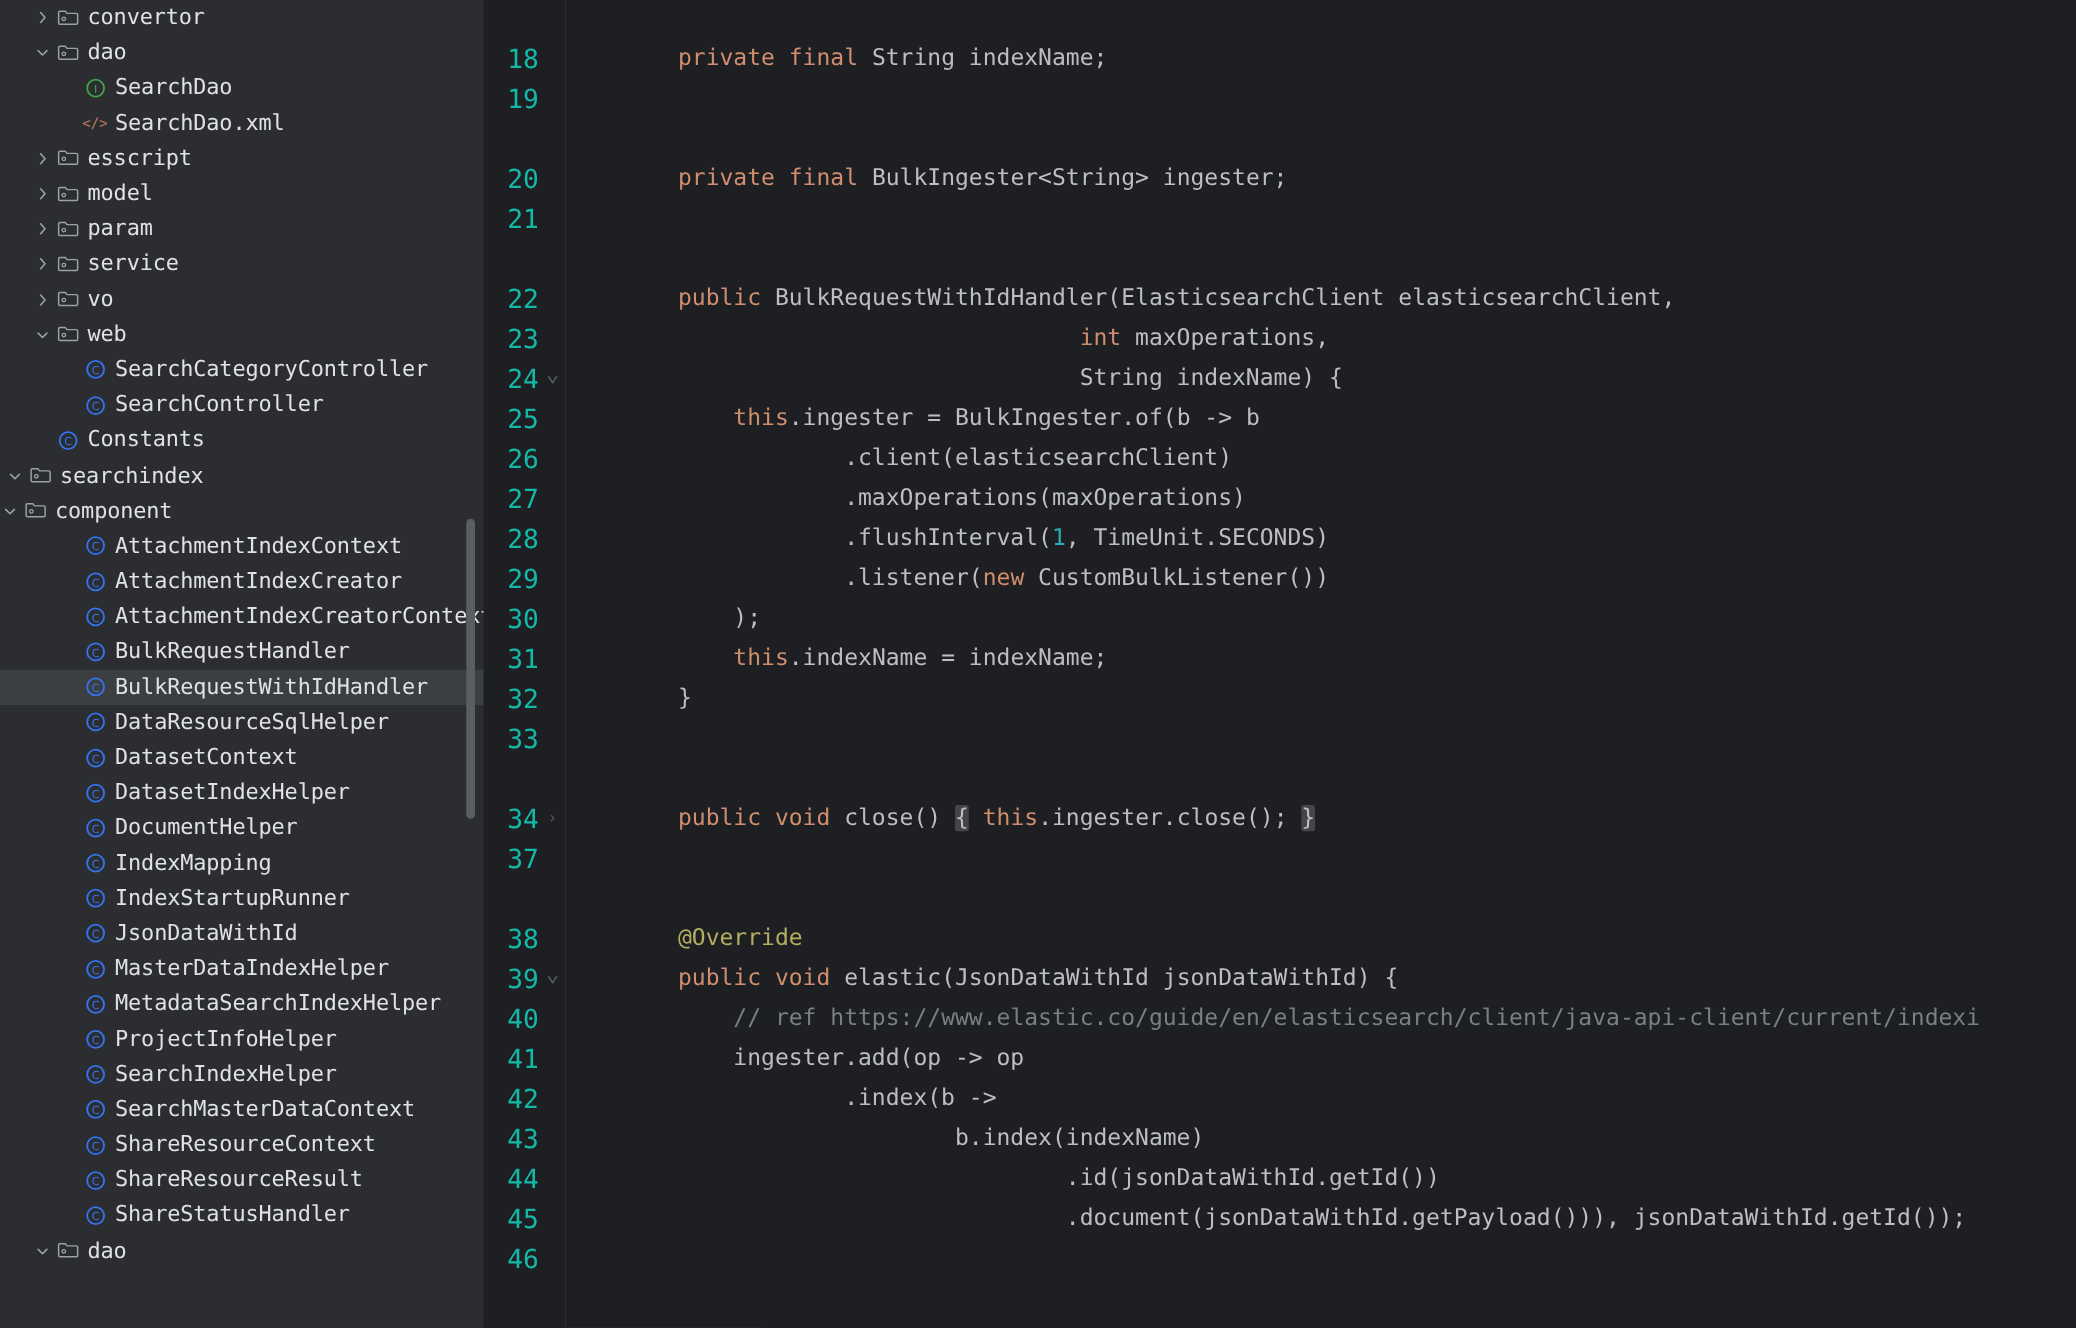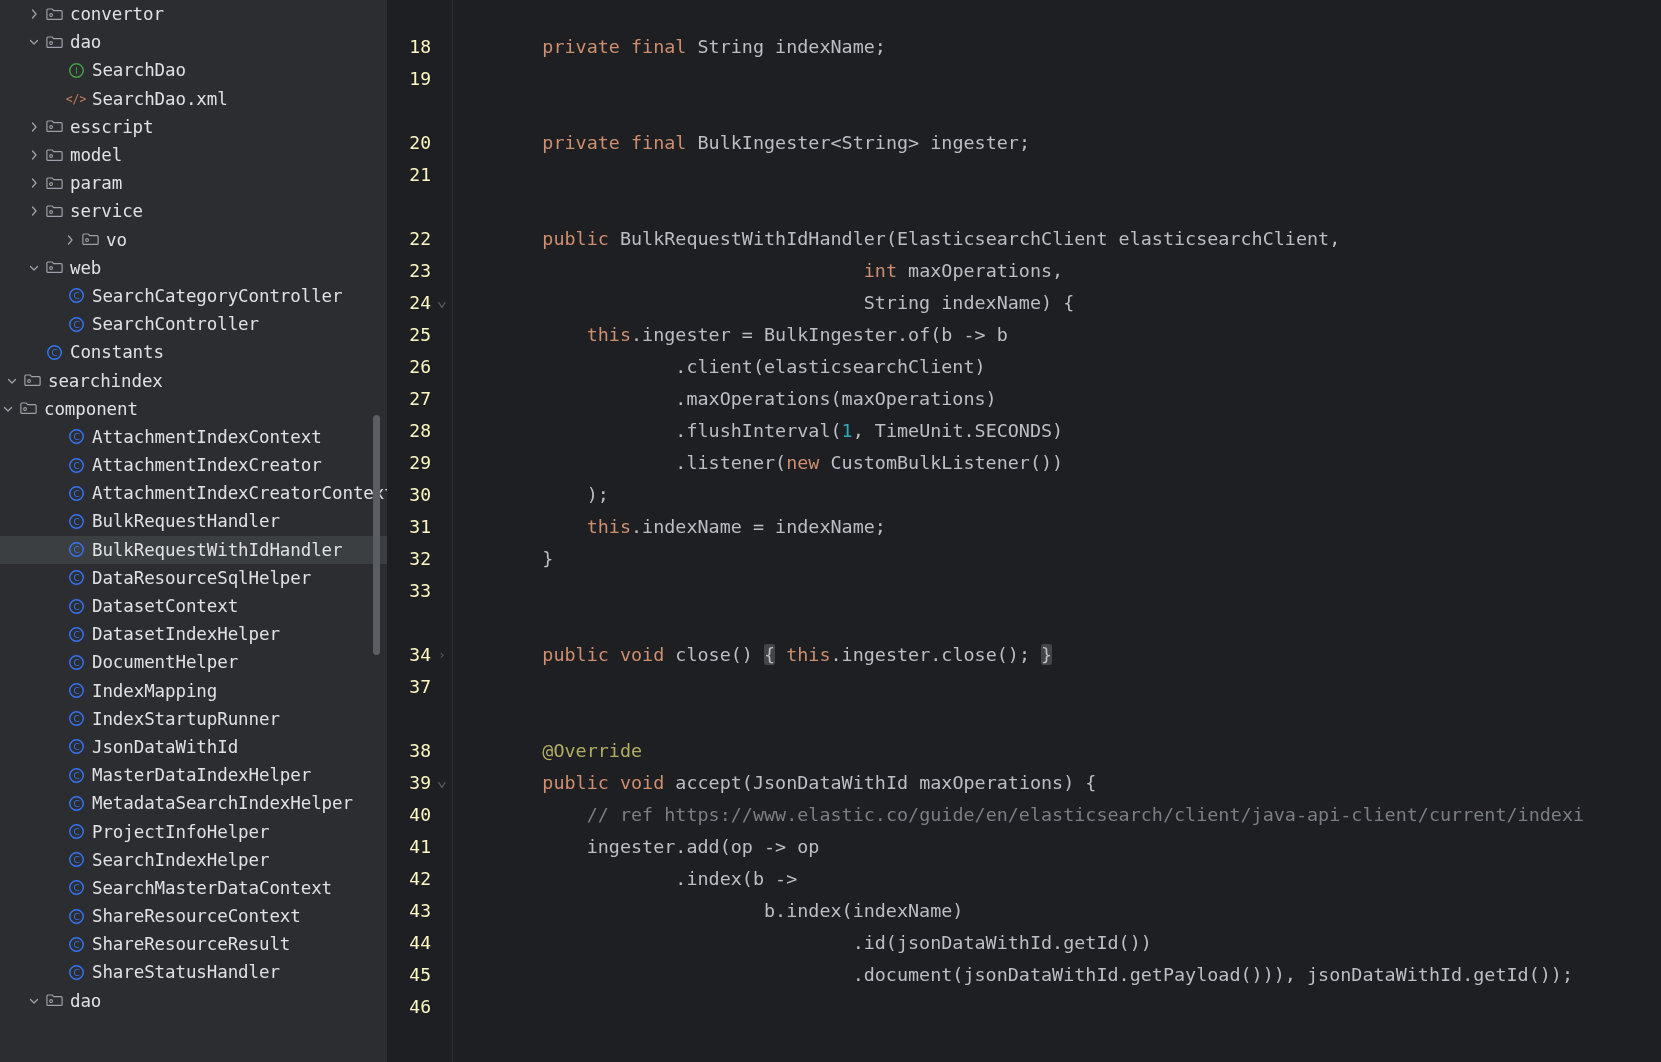--- a/index.html
+++ b/index.html
@@ -92,22 +92,22 @@
     left: 65px; top: 0;
     width: 1px; height: 1062px;
     background: #2b2d30;
   }
   .gutter-num {
     position: absolute;
     right: 22px;
     width: 50px;
     text-align: right;
     font-family: "DejaVu Sans Mono", monospace;
-    font-size: 18px;
-    color: #fef9c3;
+    font-size: 21px;
+    color: #14b8a6;
     line-height: 32px;
     height: 32px;
   }
   .fold-marker {
     position: absolute;
     right: 4px;
     width: 14px;
     height: 32px;
     line-height: 32px;
     text-align: center;
@@ -244,21 +244,21 @@
             </svg>
           </span>
           <span class="tree-icon">
             <svg width="19" height="19" viewBox="0 0 20 20">
               <path d="M2 5.2 C2 4.6 2.4 4.2 3 4.2 L7.6 4.2 L9.1 6.0 L17 6.0 C17.6 6.0 18 6.4 18 7.0 L18 14.2 C18 14.8 17.6 15.2 17 15.2 L3 15.2 C2.4 15.2 2 14.8 2 14.2 Z" fill="none" stroke="#9da0a8" stroke-width="1.25"></path>
               <circle cx="6.4" cy="10.6" r="1.5" fill="none" stroke="#9da0a8" stroke-width="1.1"></circle>
             </svg>
           </span>
           <span class="tree-label">service</span>
         </div>
-        <div class="tree-row" style="padding-left: 26px; margin-left: 36px;">
+        <div class="tree-row" style="padding-left: 26px;">
           <span class="arrow">
             <svg width="16" height="16" viewBox="0 0 16 16">
               <path fill="none" stroke="#9da0a8" stroke-width="1.3" stroke-linecap="round" stroke-linejoin="round" d="M6.5 4 L10 8 L6.5 12"></path>
             </svg>
           </span>
           <span class="tree-icon">
             <svg width="19" height="19" viewBox="0 0 20 20">
               <path d="M2 5.2 C2 4.6 2.4 4.2 3 4.2 L7.6 4.2 L9.1 6.0 L17 6.0 C17.6 6.0 18 6.4 18 7.0 L18 14.2 C18 14.8 17.6 15.2 17 15.2 L3 15.2 C2.4 15.2 2 14.8 2 14.2 Z" fill="none" stroke="#9da0a8" stroke-width="1.25"></path>
               <circle cx="6.4" cy="10.6" r="1.5" fill="none" stroke="#9da0a8" stroke-width="1.1"></circle>
             </svg>
@@ -598,21 +598,21 @@
         <div class="code-line" style="top: 319px;"><span class="pln">        </span><span class="kw">this</span><span class="pln">.ingester = BulkIngester.of(b -&gt; b</span></div>
         <div class="code-line" style="top: 351px;"><span class="pln">                .client(elasticsearchClient)</span></div>
         <div class="code-line" style="top: 383px;"><span class="pln">                .maxOperations(maxOperations)</span></div>
         <div class="code-line" style="top: 415px;"><span class="pln">                .flushInterval(</span><span class="num">1</span><span class="pln">, TimeUnit.SECONDS)</span></div>
         <div class="code-line" style="top: 447px;"><span class="pln">                .listener(</span><span class="kw">new</span><span class="pln"> CustomBulkListener())</span></div>
         <div class="code-line" style="top: 479px;"><span class="pln">        );</span></div>
         <div class="code-line" style="top: 511px;"><span class="pln">        </span><span class="kw">this</span><span class="pln">.indexName = indexName;</span></div>
         <div class="code-line" style="top: 543px;"><span class="pln">    }</span></div>
         <div class="code-line" style="top: 639px;"><span class="pln">    </span><span class="kw">public void</span><span class="pln"> close() </span><span class="fold-brace">{</span><span class="pln"> </span><span class="kw">this</span><span class="pln">.ingester.close(); </span><span class="fold-brace">}</span></div>
         <div class="code-line" style="top: 735px; text-align: right;"><span class="pln">    </span><span class="anno">@Override</span></div>
-        <div class="code-line" style="top: 767px;"><span class="pln">    </span><span class="kw">public void</span><span class="pln"> accept(JsonDataWithId maxOperations) {</span></div>
+        <div class="code-line" style="top: 767px;"><span class="pln">    </span><span class="kw">public void</span><span class="pln"> elastic(JsonDataWithId jsonDataWithId) {</span></div>
         <div class="code-line" style="top: 799px;"><span class="pln">        </span><span class="cmt">// ref https://www.elastic.co/guide/en/elasticsearch/client/java-api-client/current/indexi</span></div>
         <div class="code-line" style="top: 831px;"><span class="pln">        ingester.add(op -&gt; op</span></div>
         <div class="code-line" style="top: 863px;"><span class="pln">                .index(b -&gt;</span></div>
         <div class="code-line" style="top: 895px;"><span class="pln">                        b.index(indexName)</span></div>
         <div class="code-line" style="top: 927px;"><span class="pln">                                .id(jsonDataWithId.getId())</span></div>
         <div class="code-line" style="top: 959px;"><span class="pln">                                .document(jsonDataWithId.getPayload())), jsonDataWithId.getId());</span></div>
       </div>
   </div>
 
 </div>

